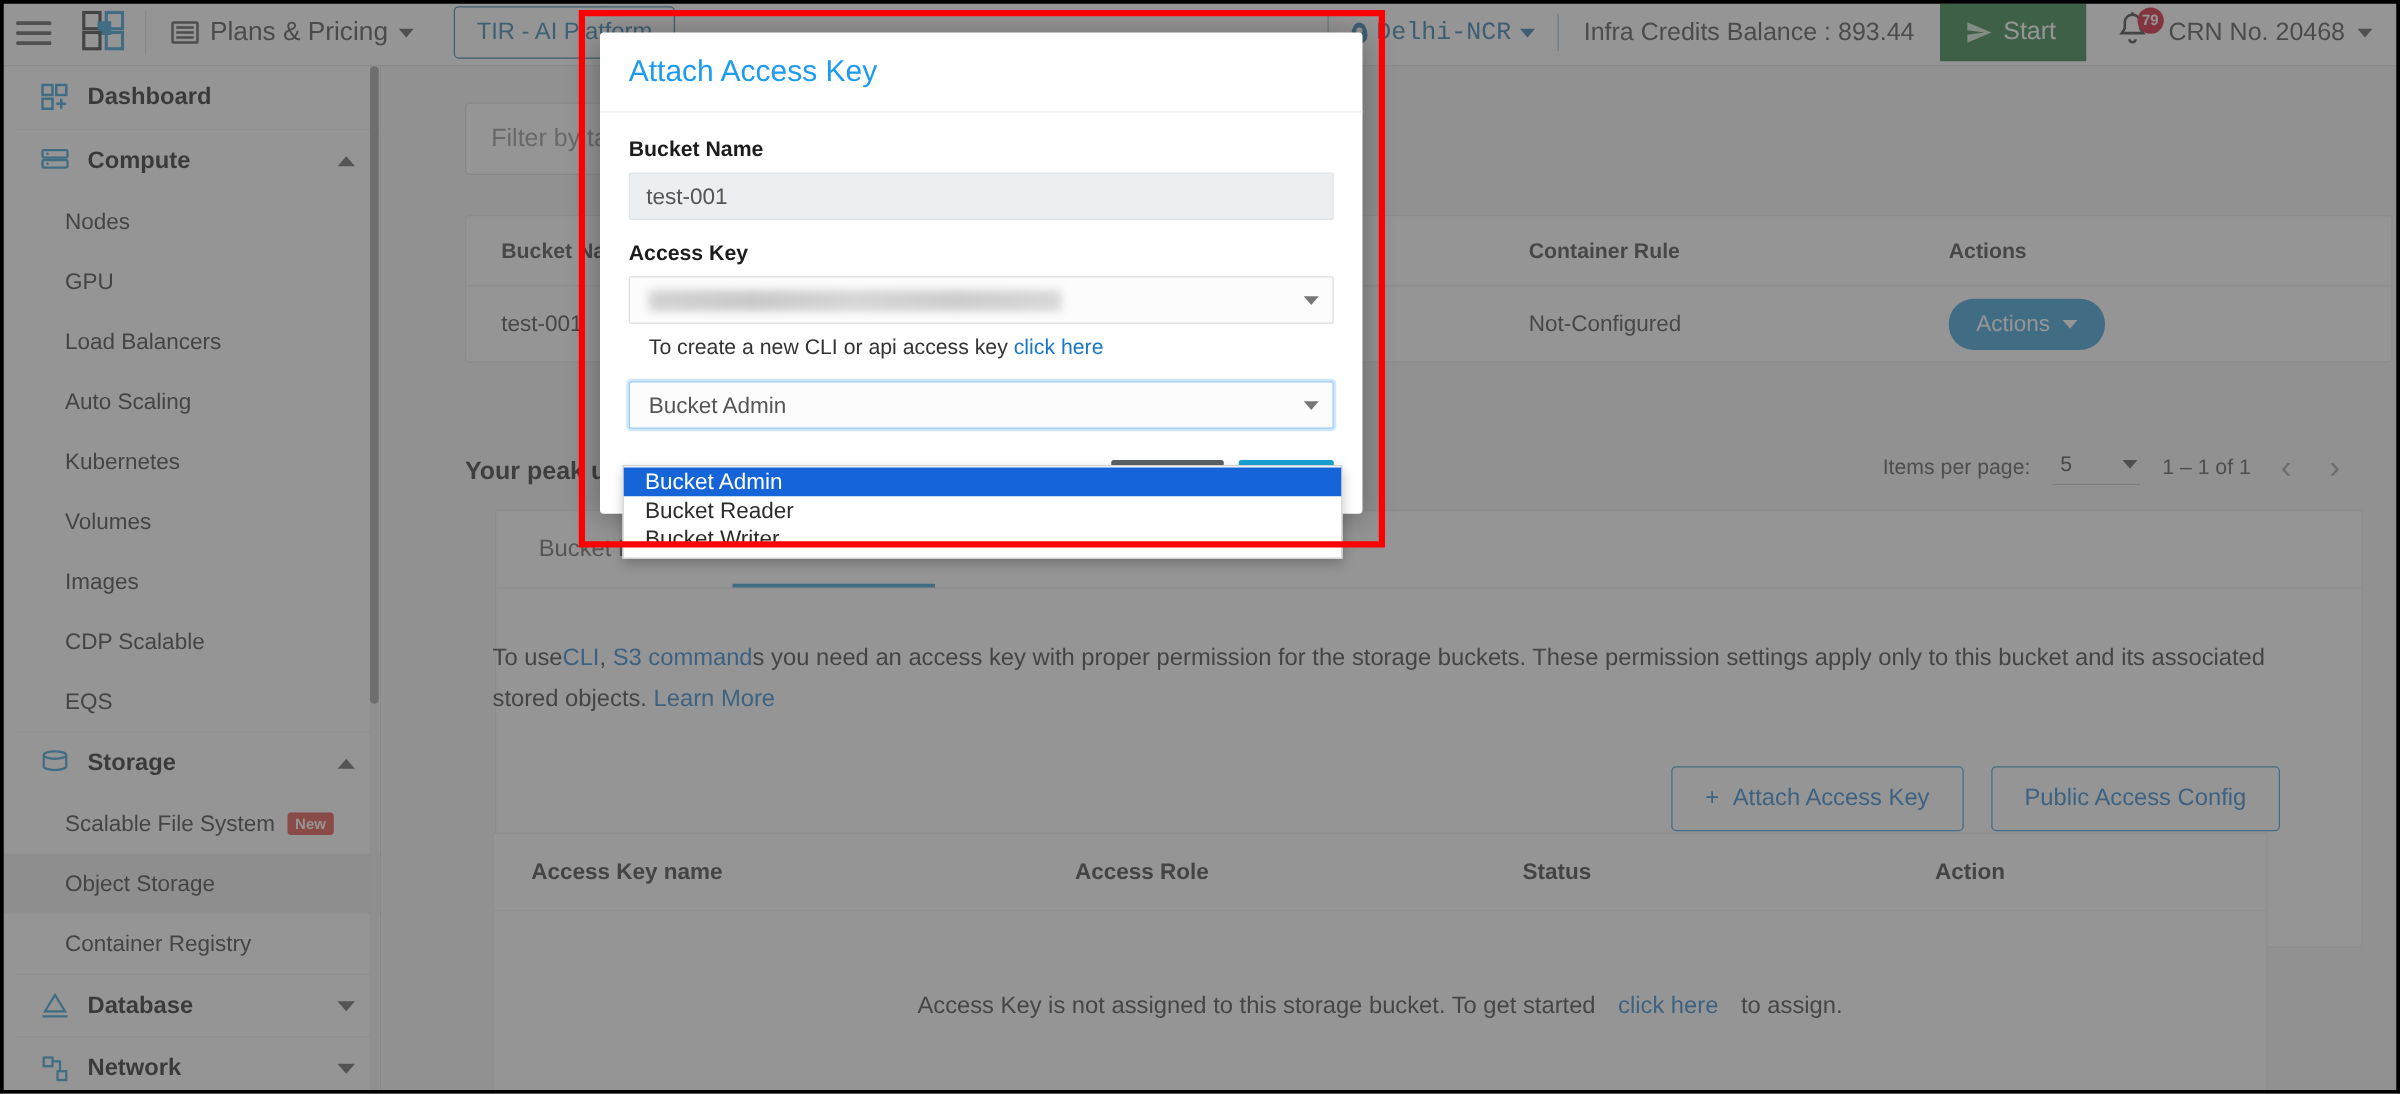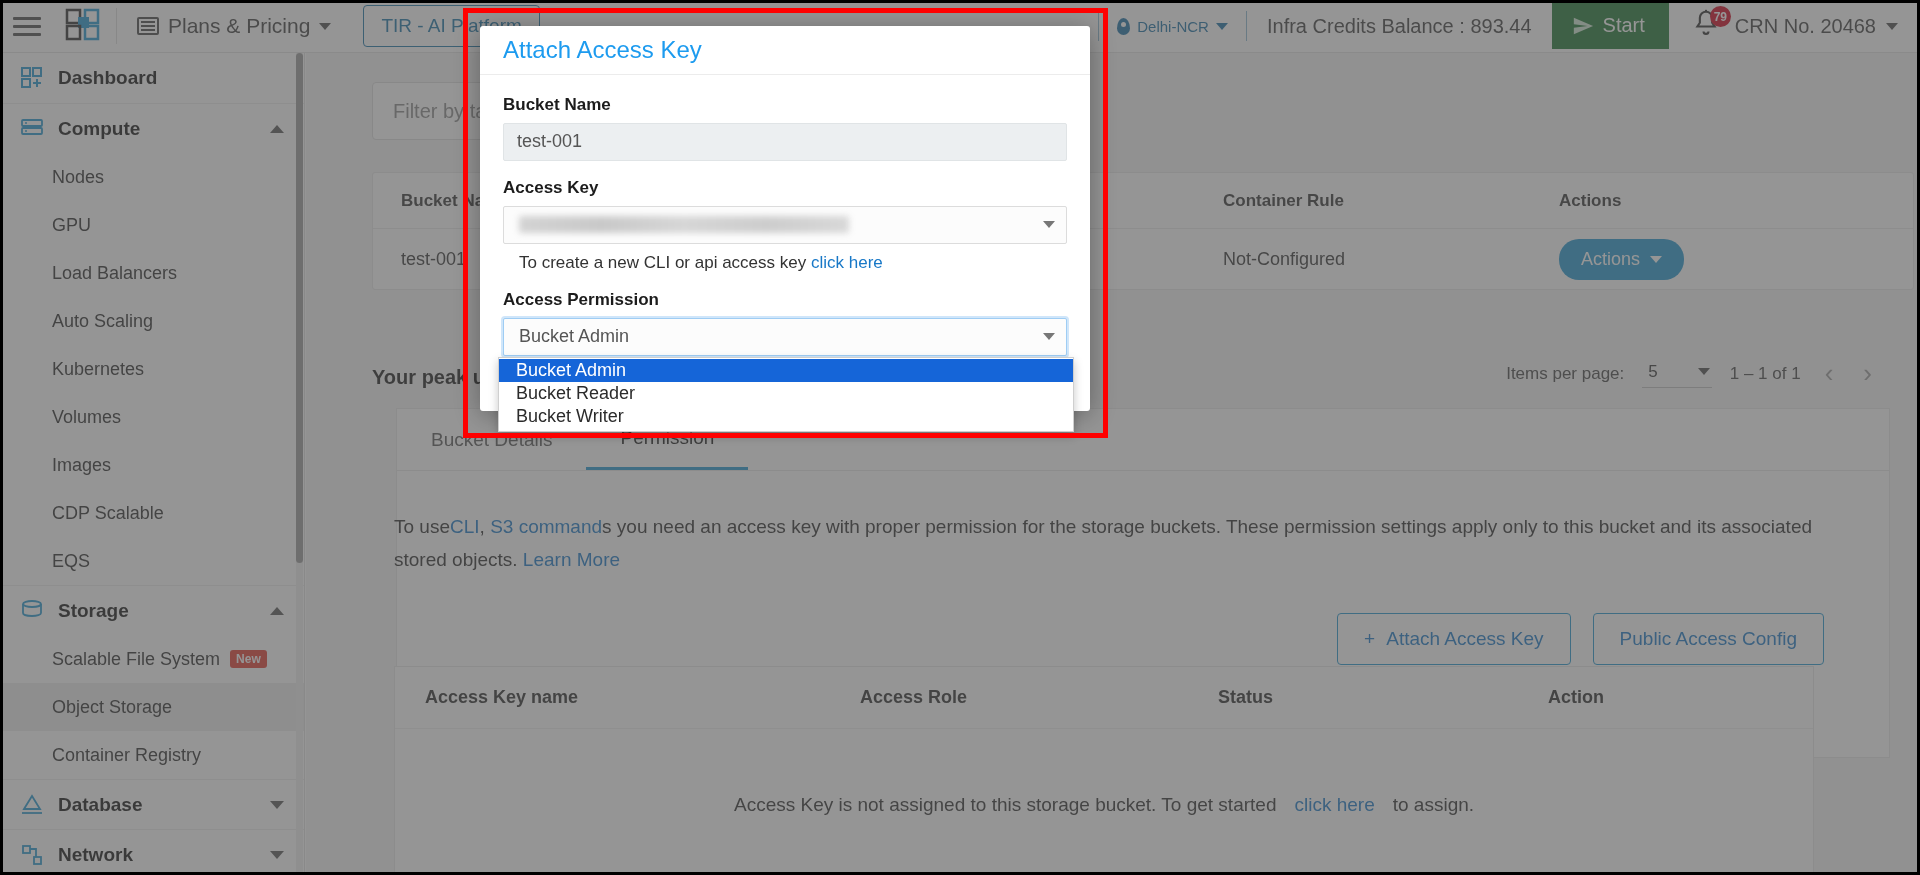--- a/index.html
+++ b/index.html
@@ -41,21 +41,21 @@
   .caret-down { width: 0; height: 0; border-left: 6px solid transparent;
     border-right: 6px solid transparent; border-top: 7px solid #4a4a4a; }
   .tir-btn {
     margin-left: 16px; border: 1px solid #1a73a7; border-radius: 4px;
     color: #1a73a7; font-size: 19px; padding: 9px 17px; background: #fff;
     cursor: pointer; white-space: nowrap;
   }
   .topbar-spacer { flex: 1; }
   .tb-vline { width: 1px; height: 30px; background: #1a73a7; opacity: .5; }
   .region-btn { display: flex; align-items: center; gap: 7px; color: #1a6fa4;
-    font-size: 15px; padding: 0 18px; cursor: pointer; white-space: nowrap; }
+    font-size: 20px; padding: 0 18px; cursor: pointer; white-space: nowrap; font-family: Liberation Mono, monospace; }
   .pin { width: 13px; height: 17px; background: #1a6fa4; border-radius: 50% 50% 50% 50% / 60% 60% 40% 40%;
     position: relative; }
   .pin:after { content: ""; position: absolute; left: 4px; top: 4px; width: 5px; height: 5px;
     border-radius: 50%; background: #fff; }
   .caret-blue { width: 0; height: 0; border-left: 6px solid transparent;
     border-right: 6px solid transparent; border-top: 7px solid #1a6fa4; }
   .credits { color: #3d3d3d; font-size: 20px; padding: 0 20px; white-space: nowrap; }
   .start-btn { background: #1c7430; color: #fff; font-size: 20px; border: none;
     padding: 11px 24px 12px 20px; display: flex; align-items: center; gap: 9px;
     cursor: pointer; white-space: nowrap; }
@@ -66,21 +66,21 @@
   .crn { color: #3d3d3d; font-size: 20px; display: flex; align-items: center;
     gap: 10px; padding-right: 22px; cursor: pointer; white-space: nowrap; }
 
   
   .sidebar {
     position: absolute; top: 53px; left: 0; width: 305px; height: 822px;
     background: #fff; border-right: 1px solid #e0e0e0; overflow: hidden; z-index: 11;
   }
   .side-group { display: flex; align-items: center; height: 50px; padding: 0 20px;
     color: #111; font-size: 19px; font-weight: bold; cursor: pointer;
-    border-top: 1px solid #ededed; }
+    border-top: 1px solid #ededed; margin-left: 12px; }
   .side-group .gi { width: 30px; display: flex; align-items: center; }
   .side-group .glabel { flex: 1; margin-left: 8px; }
   .chev { width: 0; height: 0; border-left: 7px solid transparent;
     border-right: 7px solid transparent; }
   .chev.up { border-bottom: 8px solid #555; }
   .chev.down { border-top: 8px solid #555; }
   .side-sub { display: flex; align-items: center; height: 48px;
     padding-left: 52px; color: #2b2b2b; font-size: 18px; cursor: pointer; }
   .side-sub.active { background: #ececec; }
   .tag-new { background: #e23b2e; color: #fff; font-size: 12px; font-weight: bold;
@@ -457,21 +457,20 @@
           <span class="redacted"></span>
           <span class="chev-sel"></span>
         </div>
         <div class="hint">
           <span>To create a new CLI or api access key</span>
           <span class="lnk">click here</span>
         </div>
       </div>
 
       <div class="fgroup">
-        <div class="fl">Access Permission</div>
         <div class="fselect focus">
           <span>Bucket Admin</span>
           <span class="chev-sel"></span>
         </div>
       </div>
 
       <div class="dropdown">
         <div class="dd-item sel">Bucket Admin</div>
         <div class="dd-item">Bucket Reader</div>
         <div class="dd-item">Bucket Writer</div>

